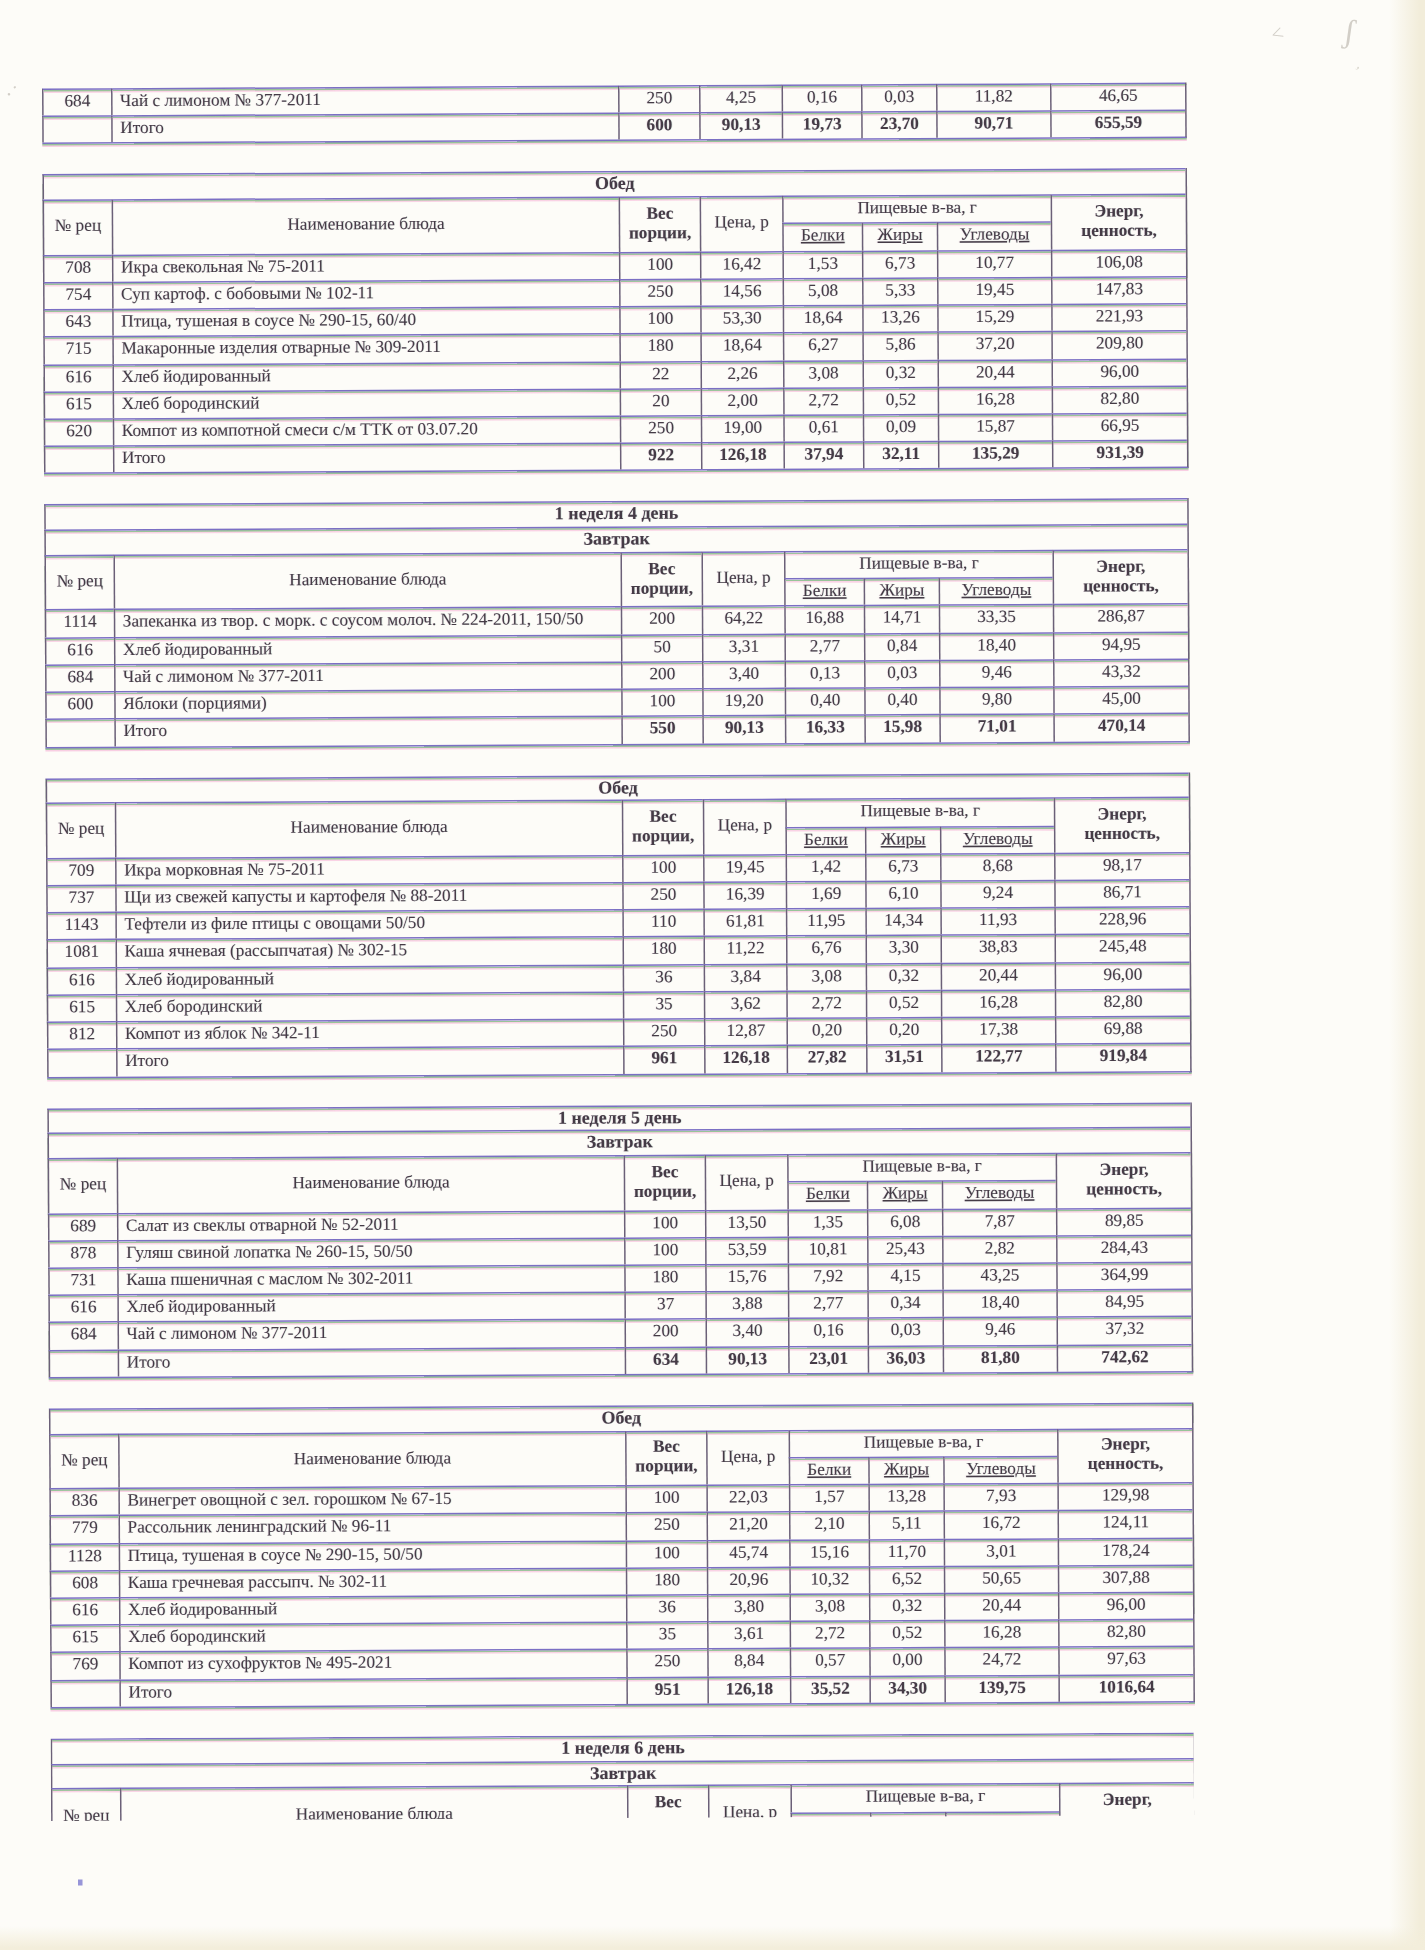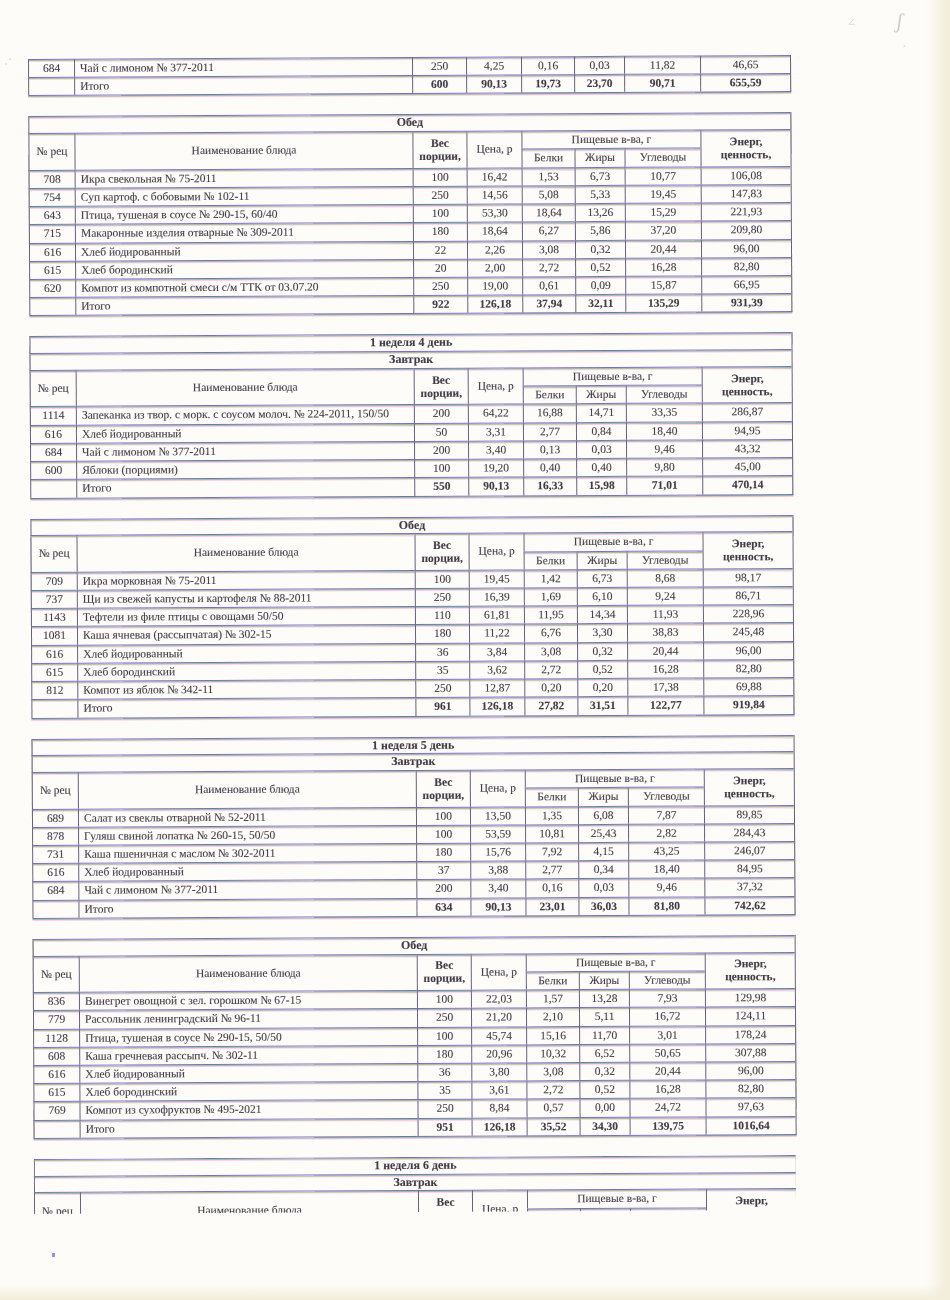--- a/index.html
+++ b/index.html
@@ -47,21 +47,21 @@
     box-shadow:inset 0 1px 0 rgba(110,190,120,.7), inset 0 2px 0 rgba(246,160,206,.45);
     padding:2px 3px;
     font-weight:normal;
     text-align:center;
     vertical-align:middle;
     overflow:hidden;
   }
   tr.band td{
     font-weight:bold;font-size:12px;height:13px;padding:1px 3px;
   }
-  tr.hdr2 th{height:13px;}
+  tr.hdr2 th{height:13px;text-decoration:underline;}
   th .clip3{white-space:pre-line;max-height:26px;overflow:hidden;line-height:13px;font-weight:bold;}
   td.c-name{text-align:left;padding-left:5px;}
   tr.dish-row td{height:13px;}
   tr.total-row td.val{font-weight:bold;}
   tr.total-row td{height:13px;}
   .cut{height:55px;overflow:hidden;}
   .pencil-mark{position:absolute;color:#a8a298;opacity:.5;font-size:14px;pointer-events:none;}
   .ink-dot{position:absolute;width:3px;height:4px;background:#8583d2;opacity:.85;}
   .smudge{position:absolute;color:#c4bfb2;opacity:.6;font-size:10px;pointer-events:none;}
 </style>
@@ -491,21 +491,21 @@
             <td class="c-val">284,43</td>
           </tr>
           <tr class="dish-row">
             <td class="c-val">731</td>
             <td class="c-name">Каша пшеничная с маслом № 302-2011</td>
             <td class="c-val">180</td>
             <td class="c-val">15,76</td>
             <td class="c-val">7,92</td>
             <td class="c-val">4,15</td>
             <td class="c-val">43,25</td>
-            <td class="c-val">246,07</td>
+            <td class="c-val">364,99</td>
           </tr>
           <tr class="dish-row">
             <td class="c-val">616</td>
             <td class="c-name">Хлеб йодированный</td>
             <td class="c-val">37</td>
             <td class="c-val">3,88</td>
             <td class="c-val">2,77</td>
             <td class="c-val">0,34</td>
             <td class="c-val">18,40</td>
             <td class="c-val">84,95</td>

